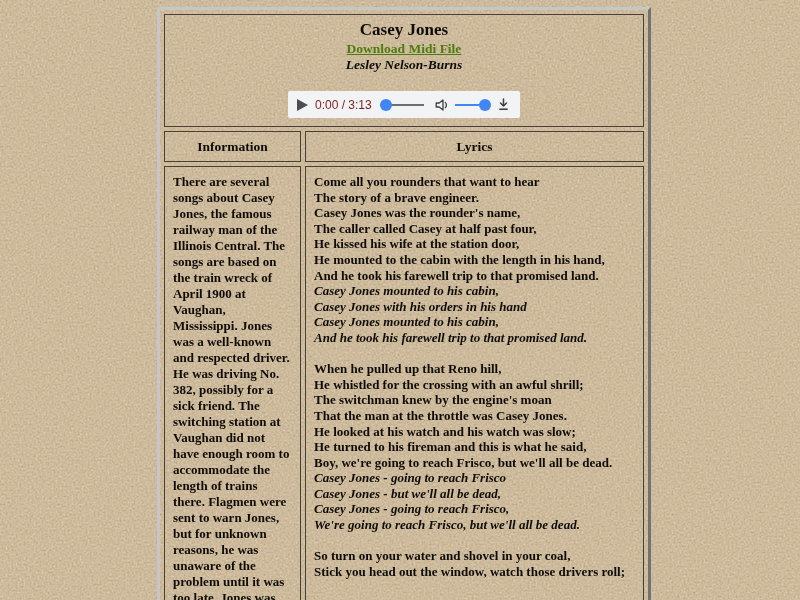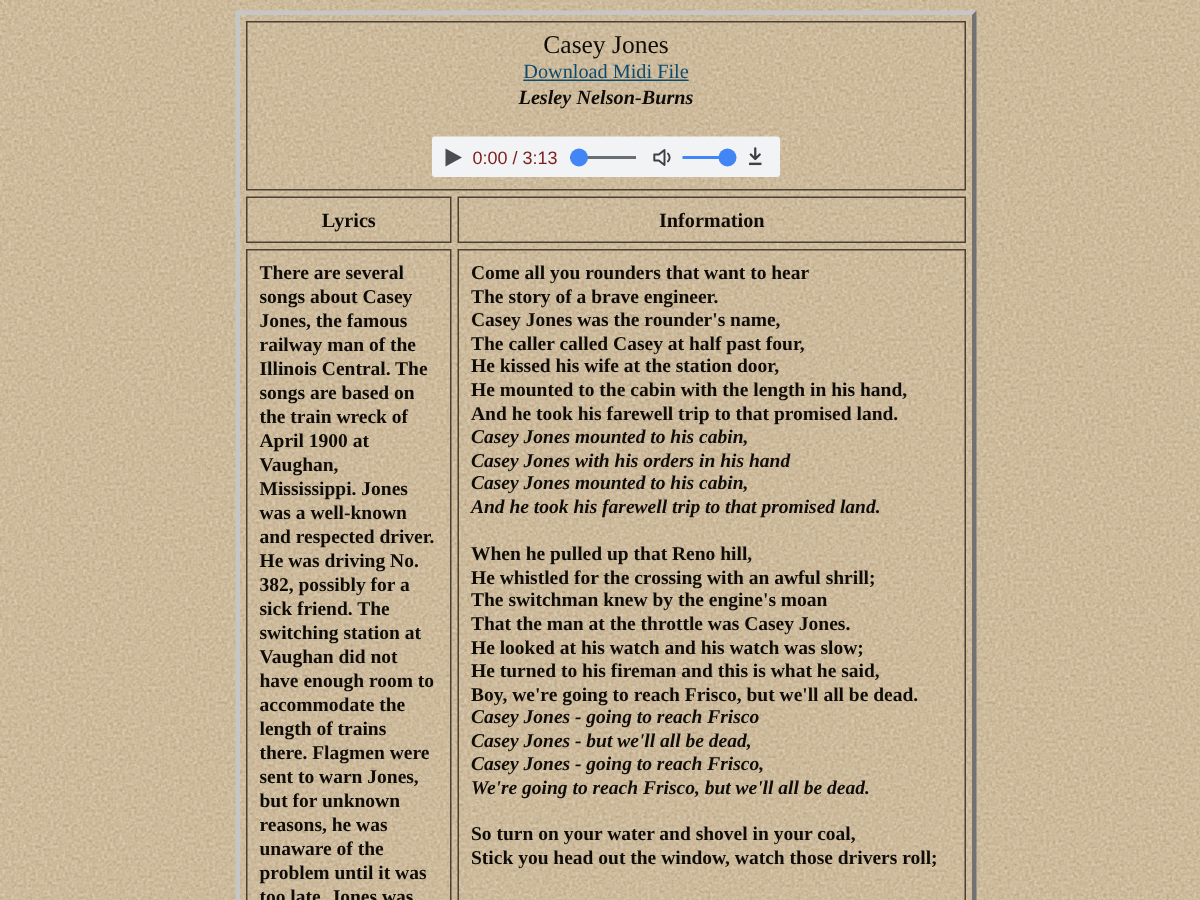--- a/index.html
+++ b/index.html
@@ -13,23 +13,23 @@
     padding:4px;
   }
   .tbl{
     display:grid;
     grid-template-columns:137px minmax(0,1fr);
     gap:4px;
     width:100%;
   }
   .cell{ border:1px solid #4a4034; background:transparent; box-sizing:border-box; }
   .title-cell{ grid-column:1 / span 2; text-align:center; padding:5px 0 8px 0; }
-  .page-title{ font-size:17px; line-height:19px; font-weight:normal; margin:0; }
-  .midi-link{ display:inline-block; font-size:13.5px; line-height:14px; font-weight:normal;
-              color:#0c4a6e; text-decoration:underline; cursor:pointer; }
+  .page-title{ font-size:17px; line-height:19px; font-weight:bold; margin:0; }
+  .midi-link{ display:inline-block; font-size:13.5px; line-height:14px; font-weight:bold;
+              color:#4d7c0f; text-decoration:underline; cursor:pointer; }
   .author{ font-size:13.5px; line-height:14px; font-weight:bold; font-style:italic; margin-top:1px; }
 
   
   .player{
     width:232px; height:27px; margin:19px auto 0 auto;
     background:#f1f3f4; border-radius:2px;
     display:flex; align-items:center; padding:0 9px; box-sizing:border-box;
   }
   .play-btn{ width:0; height:0; border-left:11px solid #4a4e52;
              border-top:6.5px solid transparent; border-bottom:6.5px solid transparent;
@@ -96,22 +96,22 @@
           <div class="track"></div>
           <div class="thumb"></div>
         </div>
         <svg class="dl-icon" viewBox="0 0 16 16">
           <path d="M8 2v7.2M4.8 6.4L8 9.6l3.2-3.2" fill="none" stroke="#3c4043" stroke-width="1.6" stroke-linecap="round" stroke-linejoin="round"></path>
           <rect x="3.6" y="12.2" width="8.8" height="1.7" fill="#3c4043"></rect>
         </svg>
       </div>
     </div>
 
+    <div class="cell hdr-cell">Information</div>
     <div class="cell hdr-cell">Lyrics</div>
-    <div class="cell hdr-cell">Information</div>
 
     <div class="cell body-cell">
         <div class="info-para">There are several songs about Casey Jones, the famous railway man of the Illinois Central. The songs are based on the train wreck of April 1900 at Vaughan, Mississippi. Jones was a well-known and respected driver. He was driving No. 382, possibly for a sick friend. The switching station at Vaughan did not have enough room to accommodate the length of trains there. Flagmen were sent to warn Jones, but for unknown reasons, he was unaware of the problem until it was too late. Jones was killed in the accident. He left a wife and three children.</div>
       </div>
 
     <div class="cell body-cell">
         <div class="lyric-line">Come all you rounders that want to hear</div>
         <div class="lyric-line">The story of a brave engineer.</div>
         <div class="lyric-line">Casey Jones was the rounder's name,</div>
         <div class="lyric-line">The caller called Casey at half past four,</div>

